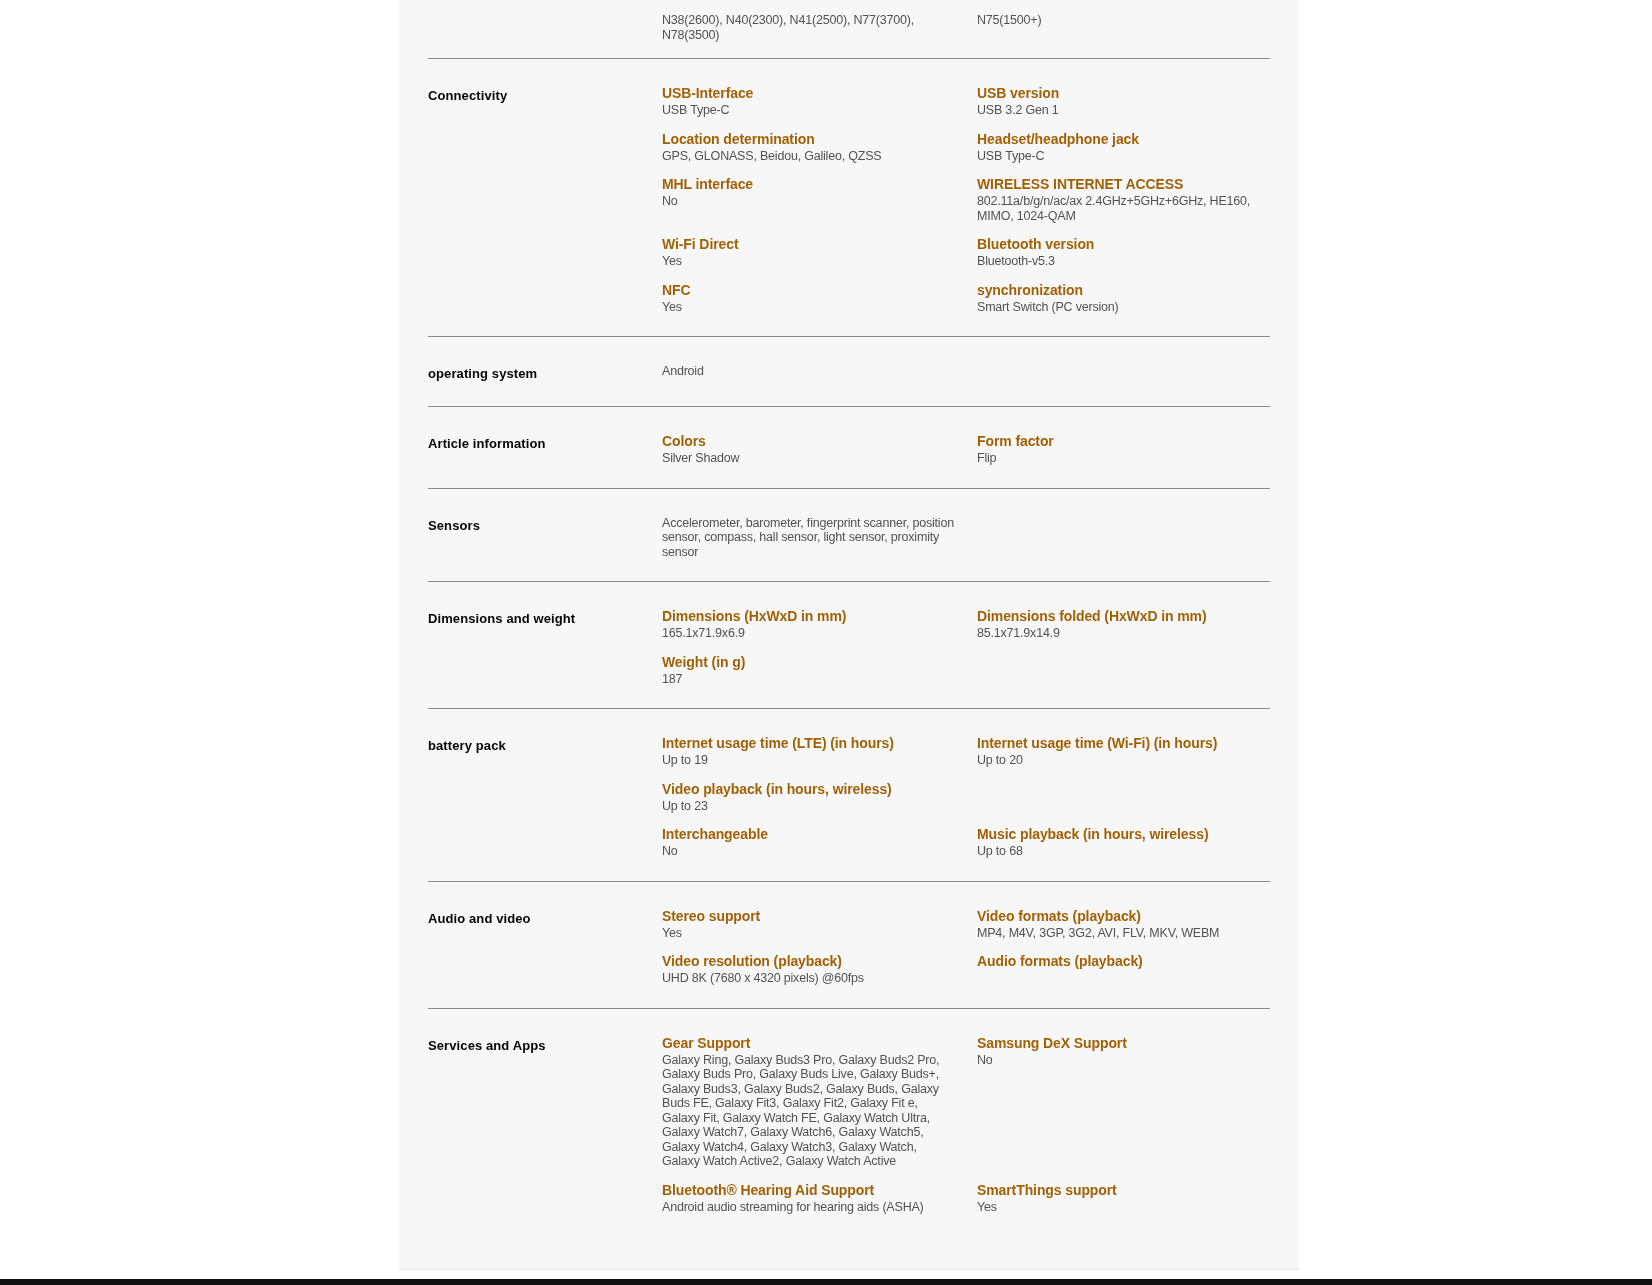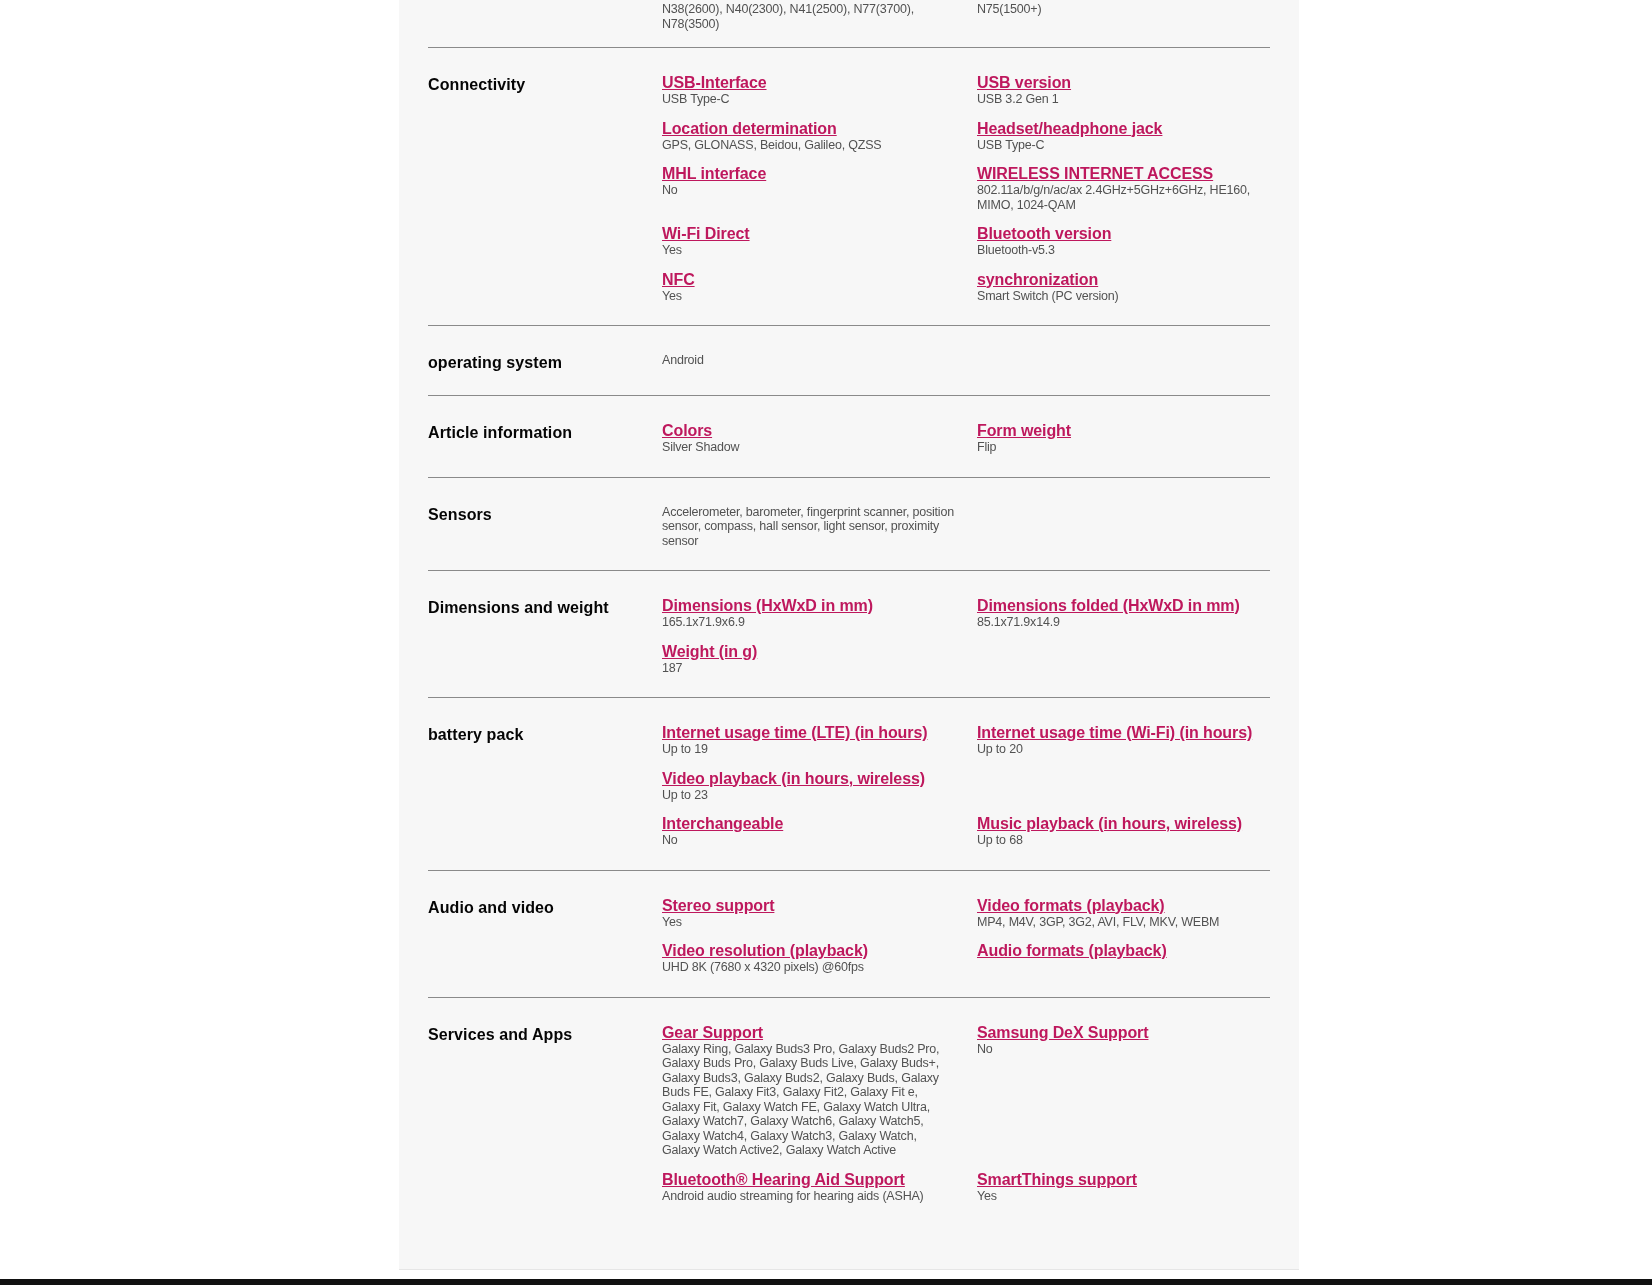--- a/index.html
+++ b/index.html
@@ -9,32 +9,32 @@
     overflow:hidden;position:relative;
   }
   .page{position:relative;width:1652px;height:1285px;}
   .panel{
     position:absolute;left:399px;top:0;width:900px;height:1270px;
     background:#f7f7f7;box-sizing:border-box;padding:0 29px;
     border-bottom:1px solid #e6e6e6;overflow:hidden;
   }
   .divider{height:1px;background:#8a8a8a;}
   .section{display:flex;padding:27px 0 22px;}
-  .section.leading{padding-top:2px;padding-bottom:16px;}
+  .section.leading{padding-top:13px;padding-bottom:16px;}
   .sec-title{
-    flex:none;width:234px;font-size:16px;font-weight:bold;color:#050505;
+    flex:none;width:234px;font-size:13px;font-weight:bold;color:#050505;
     letter-spacing:.1px;line-height:20px;padding-right:10px;box-sizing:border-box;
   }
   .rows{flex:1;min-width:0;}
   .row{display:flex;margin-bottom:14px;}
   .row:last-child{margin-bottom:0;}
   .cell{width:295px;margin-right:20px;flex:none;}
   .label{
-    font-size:16px;font-weight:bold;color:#be185d;
-    line-height:15px;margin-bottom:2px;letter-spacing:-0.1px;text-decoration:underline;
+    font-size:14px;font-weight:bold;color:#a16207;
+    line-height:15px;margin-bottom:2px;letter-spacing:-0.1px;
   }
   .label:empty{display:none;}
   .value{
     font-size:12.5px;color:#525252;line-height:14.5px;letter-spacing:-0.2px;
   }
   .footer-bar{
     position:absolute;left:0;bottom:0;width:1652px;height:6px;background:#111111;
   }
 </style>
 </head>
@@ -125,21 +125,21 @@
       <div class="divider"></div>
       <div class="section">
         <div class="sec-title">Article information</div>
         <div class="rows">
           <div class="row">
             <div class="cell">
               <div class="label">Colors</div>
               <div class="value">Silver Shadow</div>
             </div>
             <div class="cell">
-              <div class="label">Form weight</div>
+              <div class="label">Form factor</div>
               <div class="value">Flip</div>
             </div>
           </div>
         </div>
       </div>
       <div class="divider"></div>
       <div class="section">
         <div class="sec-title">Sensors</div>
         <div class="rows">
           <div class="row">

